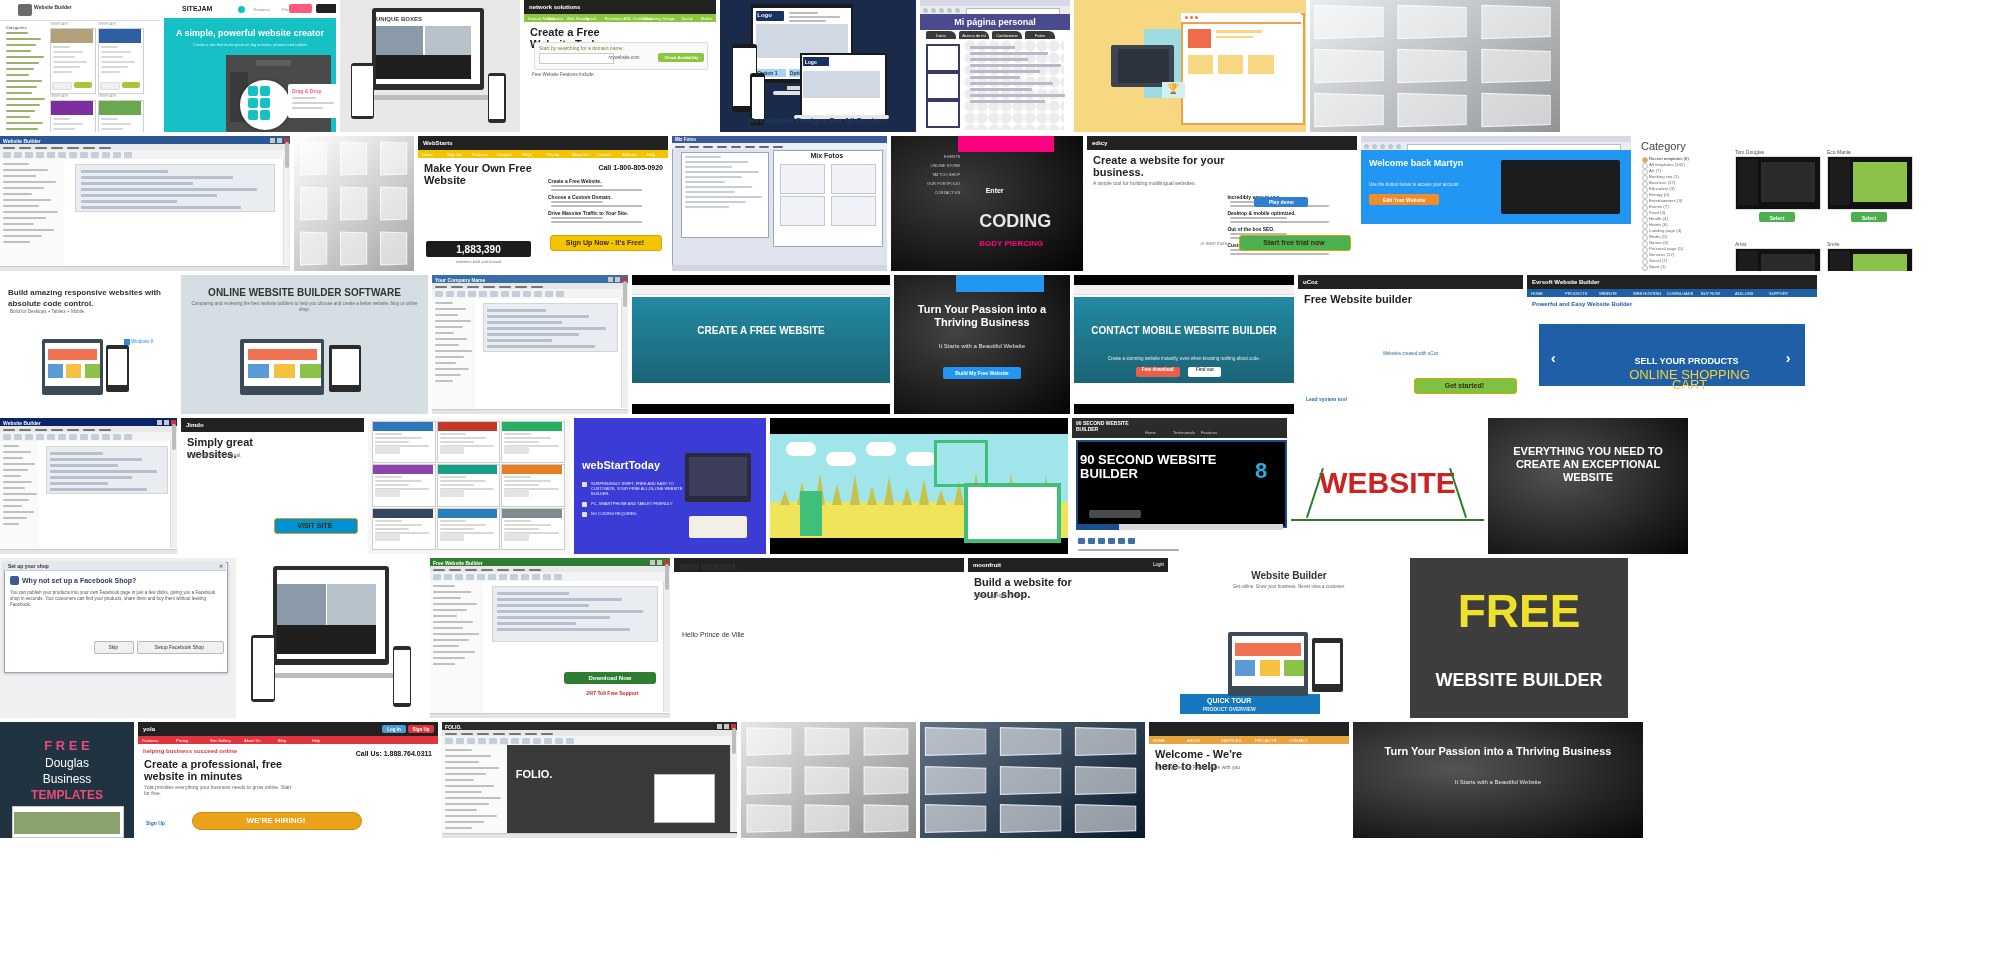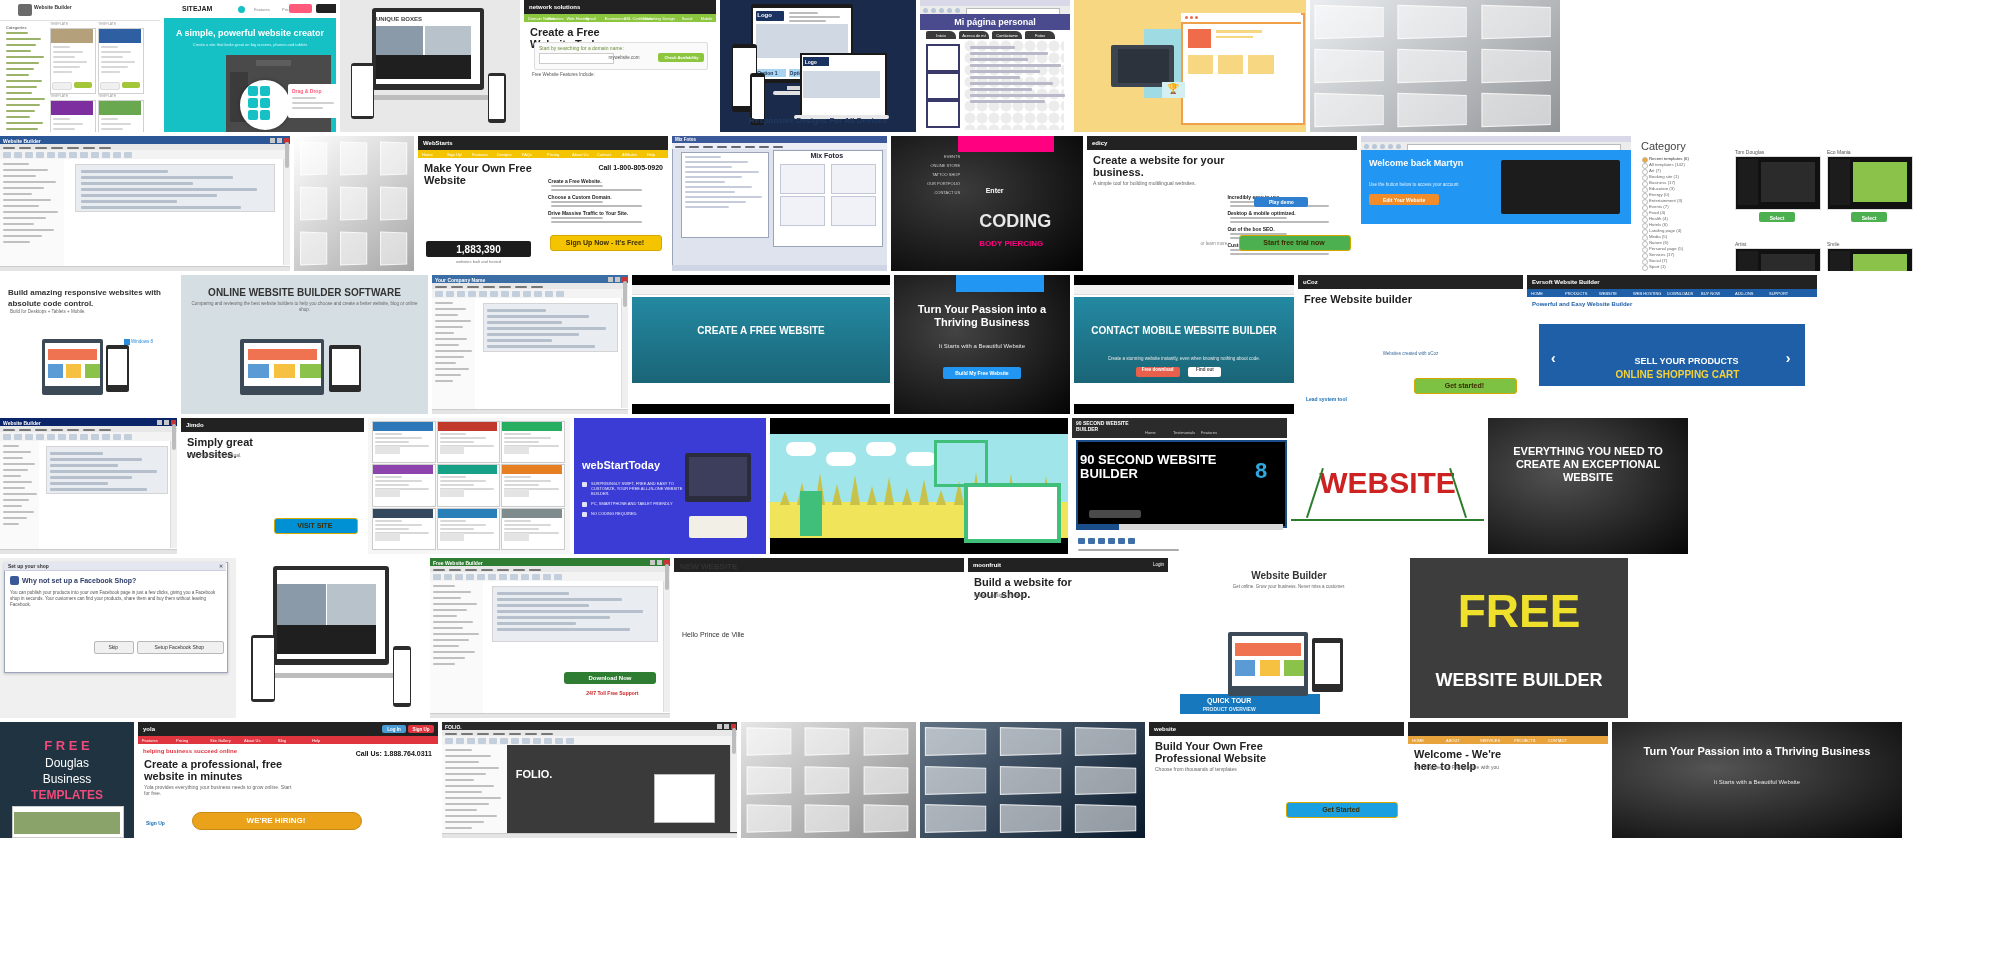--- a/index.html
+++ b/index.html
@@ -626,21 +626,21 @@
         <div style="position: absolute; left: 38px; top: 15.5px; width: 34px; font-size: 4px; color: rgb(255, 255, 255); font-weight: normal; text-align: left; line-height: 5px; overflow: hidden;">PRODUCTS</div>
         <div style="position: absolute; left: 72px; top: 15.5px; width: 34px; font-size: 4px; color: rgb(255, 255, 255); font-weight: normal; text-align: left; line-height: 5px; overflow: hidden;">WEBSITE TEMPLATES</div>
         <div style="position: absolute; left: 106px; top: 15.5px; width: 34px; font-size: 4px; color: rgb(255, 255, 255); font-weight: normal; text-align: left; line-height: 5px; overflow: hidden;">WEB HOSTING</div>
         <div style="position: absolute; left: 140px; top: 15.5px; width: 34px; font-size: 4px; color: rgb(255, 255, 255); font-weight: normal; text-align: left; line-height: 5px; overflow: hidden;">DOWNLOADS</div>
         <div style="position: absolute; left: 174px; top: 15.5px; width: 34px; font-size: 4px; color: rgb(255, 255, 255); font-weight: normal; text-align: left; line-height: 5px; overflow: hidden;">BUY NOW</div>
         <div style="position: absolute; left: 208px; top: 15.5px; width: 34px; font-size: 4px; color: rgb(255, 255, 255); font-weight: normal; text-align: left; line-height: 5px; overflow: hidden;">ADD-ONS</div>
         <div style="position: absolute; left: 242px; top: 15.5px; width: 34px; font-size: 4px; color: rgb(255, 255, 255); font-weight: normal; text-align: left; line-height: 5px; overflow: hidden;">SUPPORT</div>
         <div style="position: absolute; left: 5px; top: 26px; width: 280px; font-size: 6px; color: rgb(30, 95, 168); font-weight: bold; text-align: left; line-height: 7px; overflow: hidden;">Powerful and Easy Website Builder</div>
         <div style="position: absolute; left: 11.6px; top: 48.65px; width: 266.8px; height: 62.55px; background: rgb(30, 95, 168);"></div>
         <div style="position: absolute; left: 87px; top: 80.62px; width: 145px; font-size: 9px; color: rgb(255, 255, 255); font-weight: bold; text-align: center; line-height: 10px; overflow: hidden;">SELL YOUR PRODUCTS</div>
-        <div style="position: absolute; left: 78px; top: 94.52px; width: 145px; font-size: 10px; color: rgb(243, 210, 59); font-weight: bold; text-align: center; line-height: 10px; overflow: hidden;">ONLINE SHOPPING CART</div>
+        <div style="position: absolute; left: 90px; top: 94.52px; width: 145px; font-size: 13px; color: rgb(243, 210, 59); font-weight: normal; text-align: center; line-height: 10px; overflow: hidden;">ONLINE SHOPPING CART</div>
         <div style="position: absolute; left: 20.3px; top: 76.45px; width: 12px; font-size: 14px; color: rgb(255, 255, 255); font-weight: bold; text-align: center; line-height: 15px; overflow: hidden;">‹</div>
         <div style="position: absolute; left: 255.2px; top: 76.45px; width: 12px; font-size: 14px; color: rgb(255, 255, 255); font-weight: bold; text-align: center; line-height: 15px; overflow: hidden;">›</div>
       </div>
     </div>
     <div class="row" style="height: 136px; margin-bottom: 4px;">
       <div class="tile" style="width: 177px; height: 136px;">
         <div style="position: absolute; left: 0px; top: 0px; width: 177px; height: 136px; background: rgb(241, 241, 241); border: 1px solid rgb(153, 153, 153);"></div>
         <div style="position: absolute; left: 0px; top: 0px; width: 177px; height: 8px; background: rgb(10, 36, 106);"></div>
         <div style="position: absolute; left: 3px; top: 1.5px; width: 106.2px; font-size: 5px; color: rgb(255, 255, 255); font-weight: bold; text-align: left; line-height: 6px; overflow: hidden;">Website Builder</div>
         <div style="position: absolute; left: 157px; top: 1.5px; width: 5px; height: 5px; background: rgb(200, 200, 200);"></div>
@@ -1080,29 +1080,20 @@
         <div style="position: absolute; left: 6px; top: 6px; width: 61px; height: 24.6667px; background: rgba(255, 255, 255, 0.55); border: 1px solid rgba(255, 255, 255, 0.7); transform: perspective(120px) rotateY(14deg);"></div>
         <div style="position: absolute; left: 81px; top: 6px; width: 61px; height: 24.6667px; background: rgba(255, 255, 255, 0.55); border: 1px solid rgba(255, 255, 255, 0.7); transform: perspective(120px) rotateY(14deg);"></div>
         <div style="position: absolute; left: 156px; top: 6px; width: 61px; height: 24.6667px; background: rgba(255, 255, 255, 0.55); border: 1px solid rgba(255, 255, 255, 0.7); transform: perspective(120px) rotateY(14deg);"></div>
         <div style="position: absolute; left: 6px; top: 44.6667px; width: 61px; height: 24.6667px; background: rgba(255, 255, 255, 0.55); border: 1px solid rgba(255, 255, 255, 0.7); transform: perspective(120px) rotateY(14deg);"></div>
         <div style="position: absolute; left: 81px; top: 44.6667px; width: 61px; height: 24.6667px; background: rgba(255, 255, 255, 0.55); border: 1px solid rgba(255, 255, 255, 0.7); transform: perspective(120px) rotateY(14deg);"></div>
         <div style="position: absolute; left: 156px; top: 44.6667px; width: 61px; height: 24.6667px; background: rgba(255, 255, 255, 0.55); border: 1px solid rgba(255, 255, 255, 0.7); transform: perspective(120px) rotateY(14deg);"></div>
         <div style="position: absolute; left: 6px; top: 83.3333px; width: 61px; height: 24.6667px; background: rgba(255, 255, 255, 0.55); border: 1px solid rgba(255, 255, 255, 0.7); transform: perspective(120px) rotateY(14deg);"></div>
         <div style="position: absolute; left: 81px; top: 83.3333px; width: 61px; height: 24.6667px; background: rgba(255, 255, 255, 0.55); border: 1px solid rgba(255, 255, 255, 0.7); transform: perspective(120px) rotateY(14deg);"></div>
         <div style="position: absolute; left: 156px; top: 83.3333px; width: 61px; height: 24.6667px; background: rgba(255, 255, 255, 0.55); border: 1px solid rgba(255, 255, 255, 0.7); transform: perspective(120px) rotateY(14deg);"></div>
       </div>
-      <div class="tile" style="width: 255px; height: 116px;">
-        <div style="position: absolute; left: 0px; top: 0px; width: 255px; height: 116px; background: rgb(255, 255, 255);"></div>
-        <div style="position: absolute; left: 0px; top: 0px; width: 255px; height: 14px; background: rgb(34, 34, 34);"></div>
-        <div style="position: absolute; left: 5px; top: 4px; width: 70px; font-size: 6px; color: rgb(255, 255, 255); font-weight: bold; text-align: left; line-height: 7px; overflow: hidden;">website</div>
-        <div style="position: absolute; left: 6px; top: 18px; width: 140.25px; font-size: 11px; color: rgb(34, 34, 34); font-weight: bold; text-align: left; line-height: 12px; overflow: hidden;">Build Your Own Free Professional Website</div>
-        <div style="position: absolute; left: 6px; top: 44px; width: 127.5px; font-size: 5px; color: rgb(102, 102, 102); font-weight: normal; text-align: left; line-height: 6px; overflow: hidden;">Choose from thousands of templates</div>
-        <div style="position: absolute; left: 137px; top: 80px; width: 110px; height: 14px; background: rgb(26, 160, 224); border-radius: 3px; border: 1px solid rgb(211, 169, 0);"></div>
-        <div style="position: absolute; left: 137px; top: 84px; width: 110px; font-size: 7px; color: rgb(58, 45, 0); font-weight: bold; text-align: center; line-height: 8px; overflow: hidden;">Get Started</div>
-      </div>
       <div class="tile" style="width: 200px; height: 116px;">
         <div style="position: absolute; left: 0px; top: 0px; width: 200px; height: 116px; background: rgb(255, 255, 255);"></div>
         <div style="position: absolute; left: 0px; top: 0px; width: 200px; height: 14px; background: rgb(34, 34, 34);"></div>
         <div style="position: absolute; left: 5px; top: 4px; width: 70px; font-size: 6px; color: rgb(255, 255, 255); font-weight: bold; text-align: left; line-height: 7px; overflow: hidden;"></div>
         <div style="position: absolute; left: 0px; top: 14px; width: 200px; height: 8px; background: rgb(232, 163, 61);"></div>
         <div style="position: absolute; left: 4px; top: 15.5px; width: 34px; font-size: 4px; color: rgb(255, 255, 255); font-weight: normal; text-align: left; line-height: 5px; overflow: hidden;">HOME</div>
         <div style="position: absolute; left: 38px; top: 15.5px; width: 34px; font-size: 4px; color: rgb(255, 255, 255); font-weight: normal; text-align: left; line-height: 5px; overflow: hidden;">ABOUT</div>
         <div style="position: absolute; left: 72px; top: 15.5px; width: 34px; font-size: 4px; color: rgb(255, 255, 255); font-weight: normal; text-align: left; line-height: 5px; overflow: hidden;">SERVICES</div>
         <div style="position: absolute; left: 106px; top: 15.5px; width: 34px; font-size: 4px; color: rgb(255, 255, 255); font-weight: normal; text-align: left; line-height: 5px; overflow: hidden;">PROJECTS</div>
         <div style="position: absolute; left: 140px; top: 15.5px; width: 34px; font-size: 4px; color: rgb(255, 255, 255); font-weight: normal; text-align: left; line-height: 5px; overflow: hidden;">CONTACT</div>

